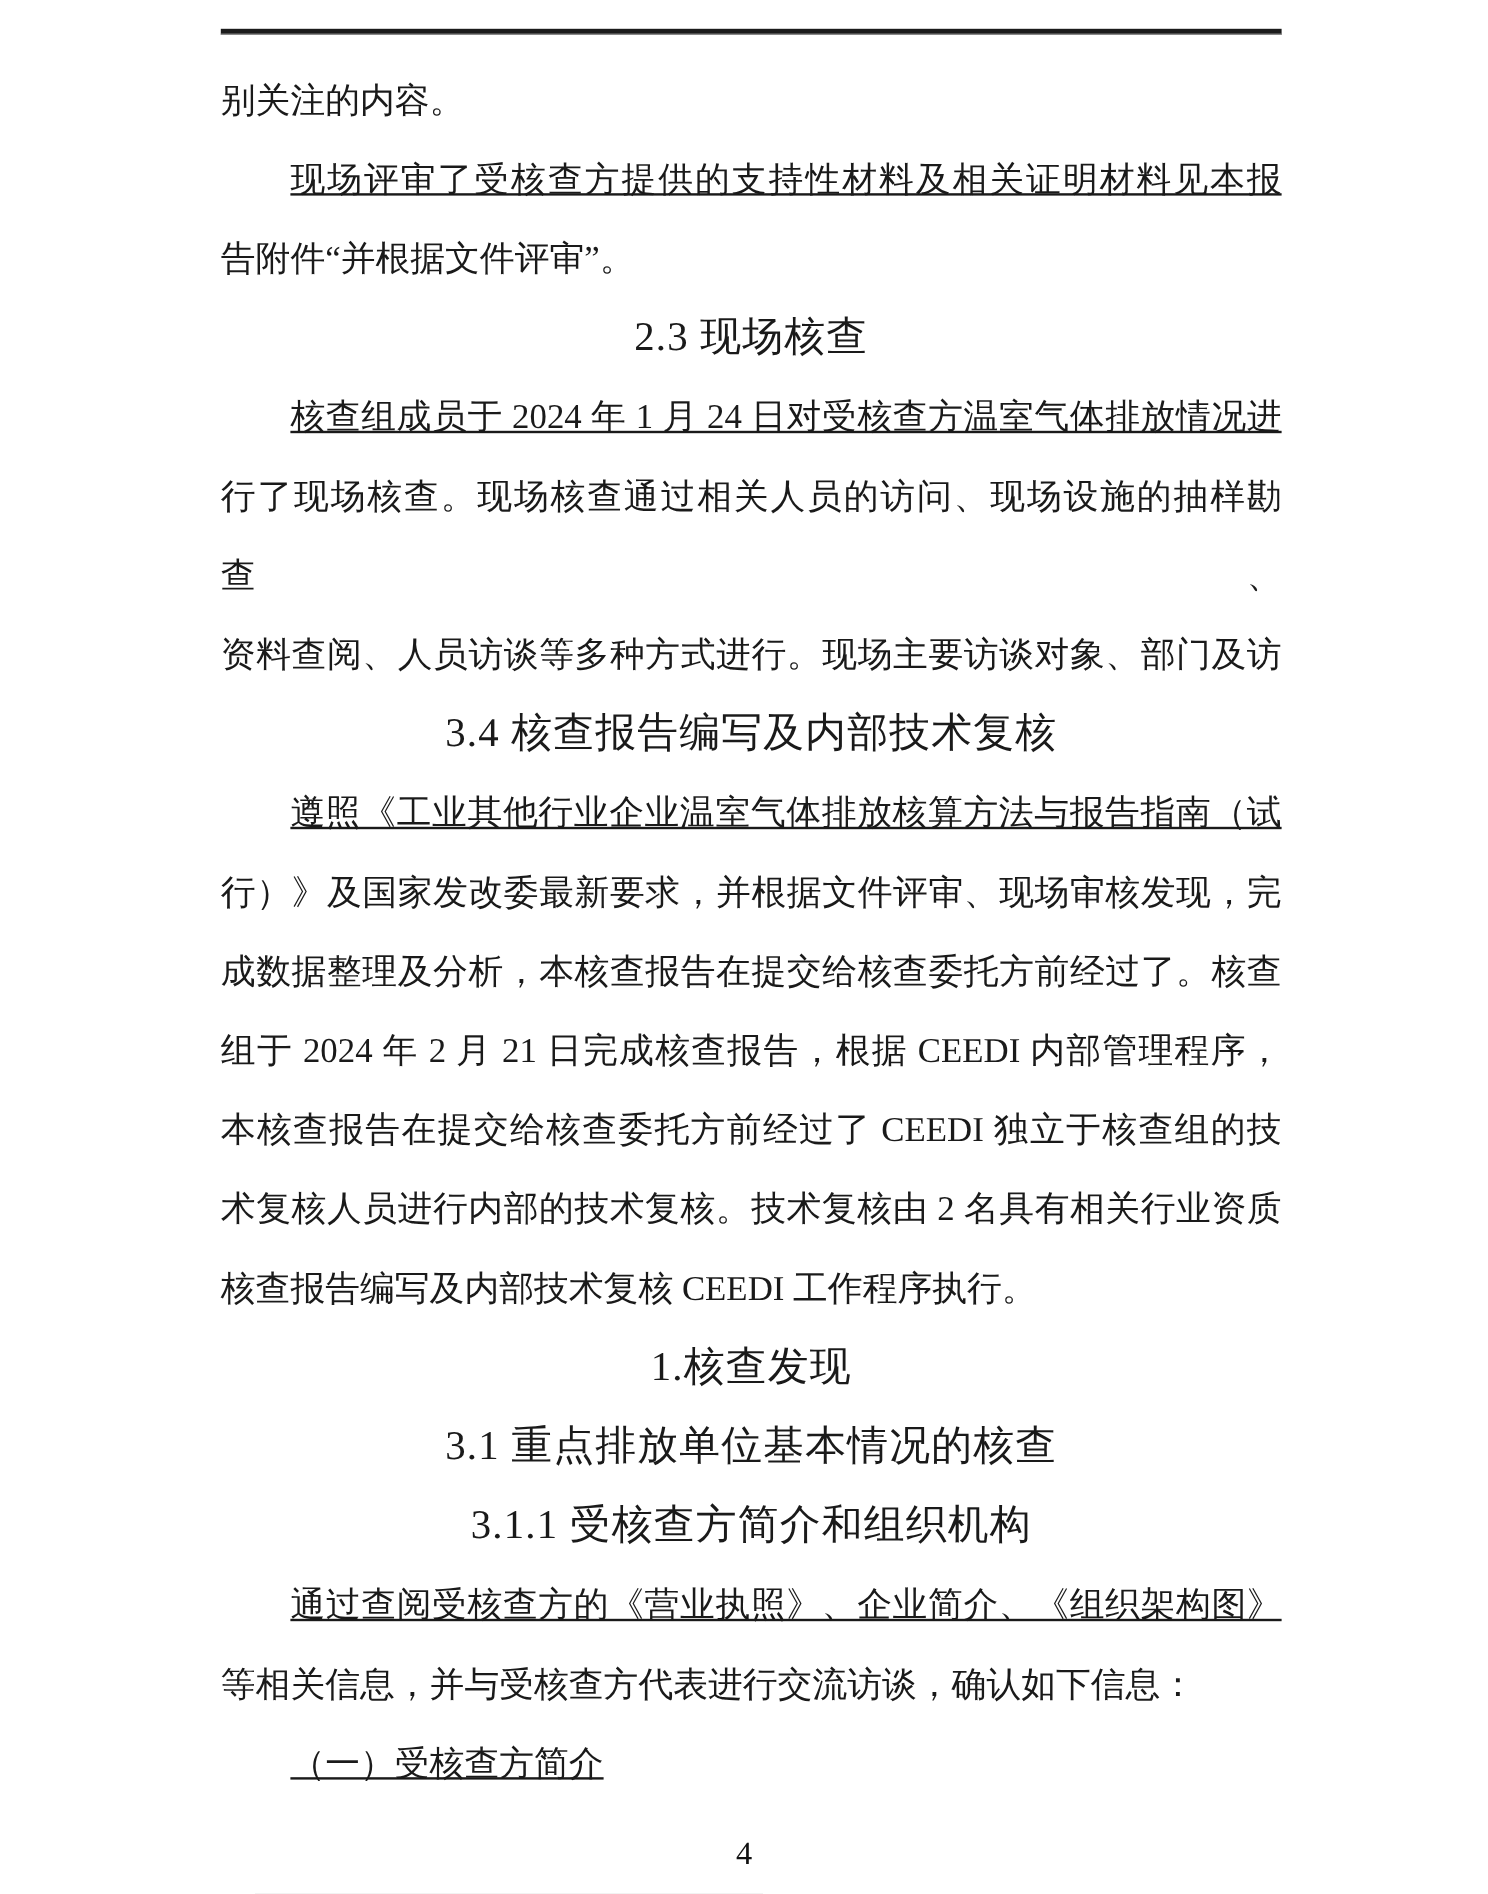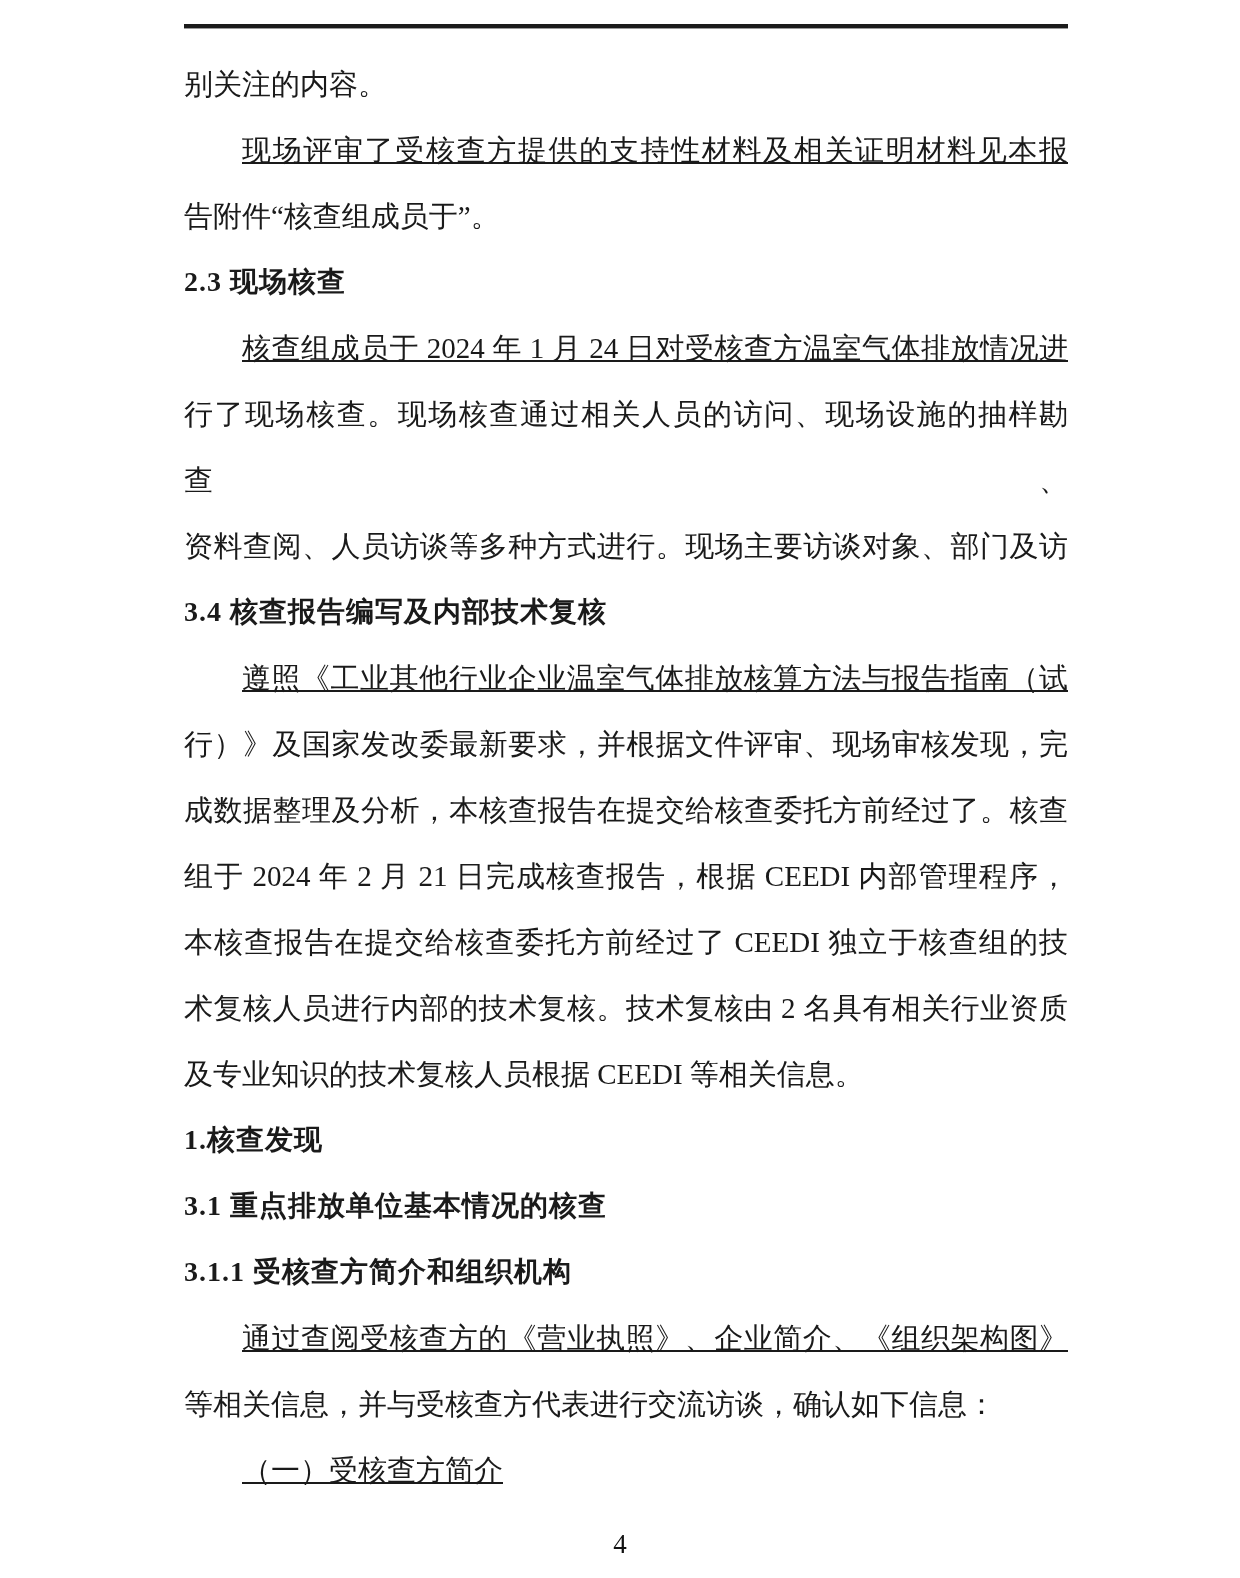--- a/index.html
+++ b/index.html
@@ -42,24 +42,24 @@
   }
   .line.last {
     text-align: left;
     text-align-last: left;
   }
   .line.indent {
     text-indent: 58px;
     text-decoration: underline;
   }
   .heading {
-    font-size: 28px;
-    font-weight: bold;
+    font-size: 34px;
+    font-weight: normal;
     line-height: 66px;
-    text-align: left;
+    text-align: center;
     letter-spacing: 1px;
   }
   .footer {
     position: absolute;
     left: 0;
     right: 0;
     top: 1524px;
     text-align: center;
     font-size: 27px;
     line-height: 40px;
@@ -71,37 +71,37 @@
 
 <div class="page">
 
   <div class="header-rule"></div>
 
   <div class="content">
 
     <div class="line last">别关注的内容。</div>
 
     <div class="line indent">现场评审了受核查方提供的支持性材料及相关证明材料见本报</div>
-    <div class="line last">告附件“核查组成员于”。</div>
+    <div class="line last">告附件“并根据文件评审”。</div>
 
     <div class="heading">2.3 现场核查</div>
 
     <div class="line indent">核查组成员于 2024 年 1 月 24 日对受核查方温室气体排放情况进</div>
     <div class="line">行了现场核查。现场核查通过相关人员的访问、现场设施的抽样勘查、</div>
     <div class="line">资料查阅、人员访谈等多种方式进行。现场主要访谈对象、部门及访</div>
 
     <div class="heading">3.4 核查报告编写及内部技术复核</div>
 
     <div class="line indent">遵照《工业其他行业企业温室气体排放核算方法与报告指南（试</div>
     <div class="line">行）》及国家发改委最新要求，并根据文件评审、现场审核发现，完</div>
     <div class="line">成数据整理及分析，本核查报告在提交给核查委托方前经过了。核查</div>
     <div class="line">组于 2024 年 2 月 21 日完成核查报告，根据 CEEDI 内部管理程序，</div>
     <div class="line">本核查报告在提交给核查委托方前经过了 CEEDI 独立于核查组的技</div>
     <div class="line">术复核人员进行内部的技术复核。技术复核由 2 名具有相关行业资质</div>
-    <div class="line last">及专业知识的技术复核人员根据 CEEDI 等相关信息。</div>
+    <div class="line last">核查报告编写及内部技术复核 CEEDI 工作程序执行。</div>
 
     <div class="heading">1.核查发现</div>
 
     <div class="heading">3.1 重点排放单位基本情况的核查</div>
 
     <div class="heading">3.1.1 受核查方简介和组织机构</div>
 
     <div class="line indent">通过查阅受核查方的《营业执照》、企业简介、《组织架构图》</div>
     <div class="line last">等相关信息，并与受核查方代表进行交流访谈，确认如下信息：</div>
 

